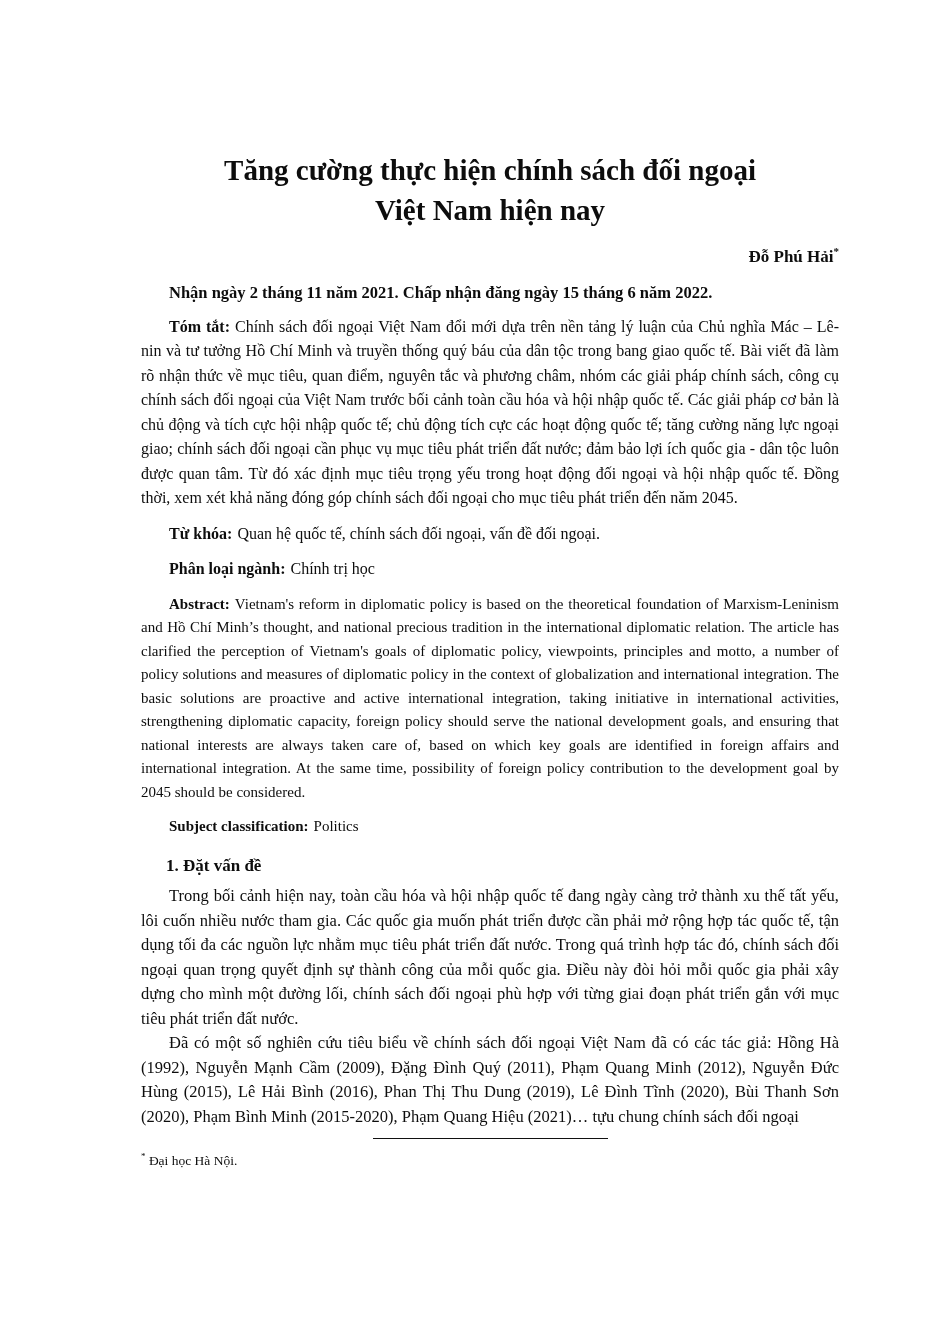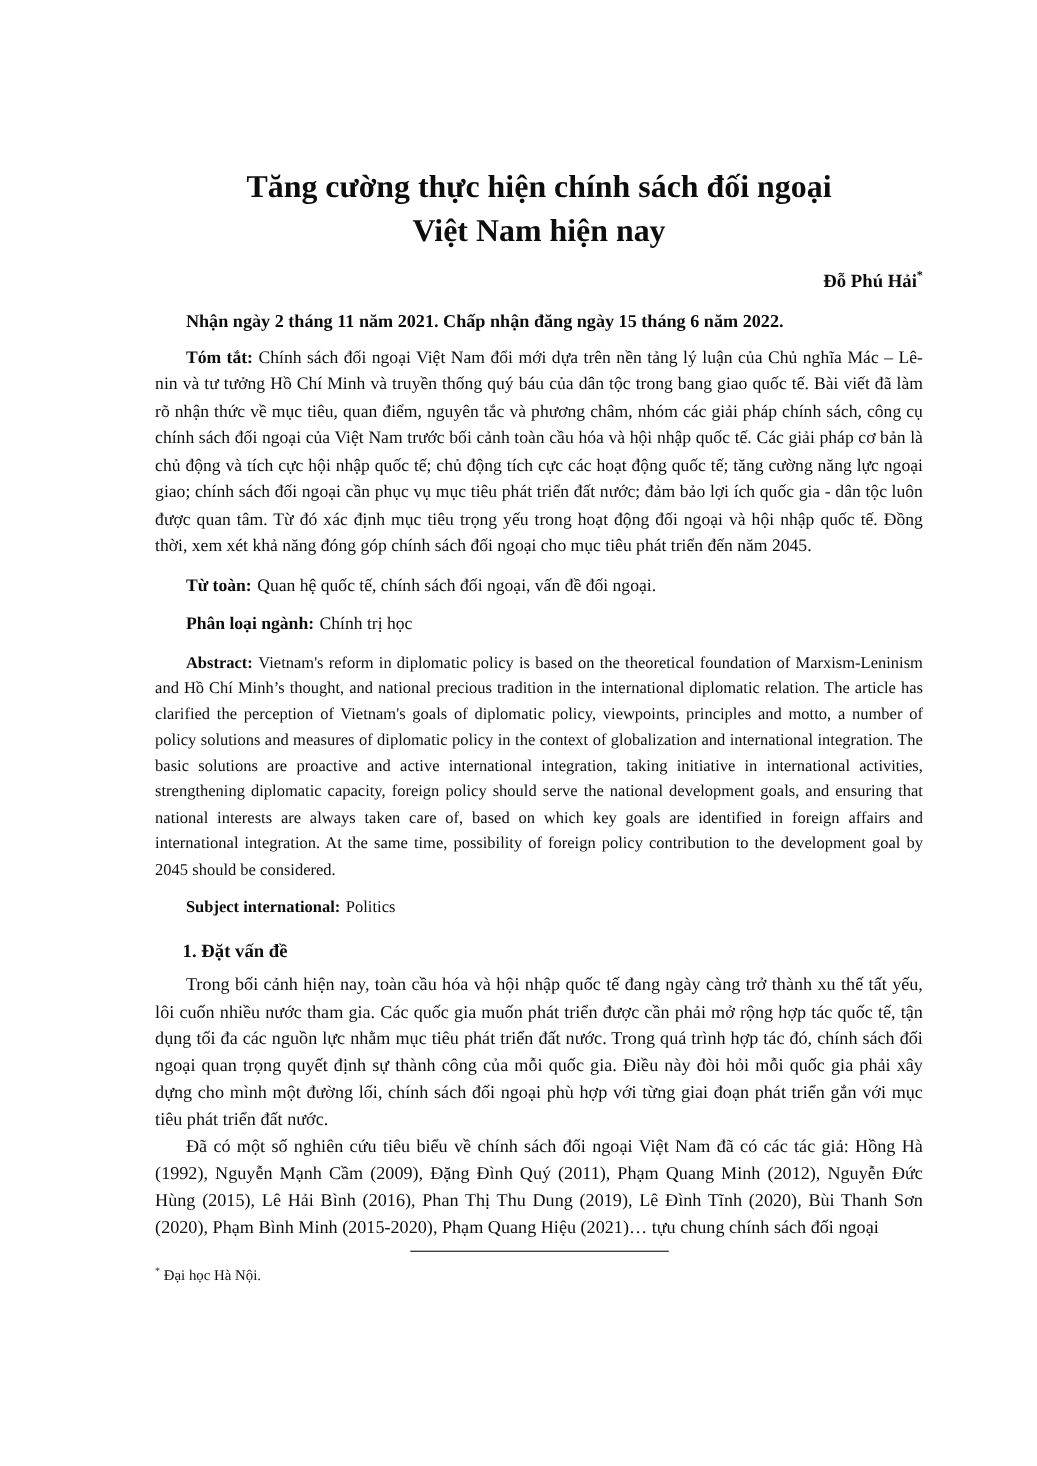--- a/index.html
+++ b/index.html
@@ -122,28 +122,28 @@
 <div class="page">
 
   <h1 class="title"><span>Tăng cường thực hiện chính sách đối ngoại</span><br><span>Việt Nam hiện nay</span></h1>
 
   <div class="author-line"><span>Đỗ Phú Hải</span><sup>*</sup></div>
 
   <div class="dateline">Nhận ngày 2 tháng 11 năm 2021. Chấp nhận đăng ngày 15 tháng 6 năm 2022.</div>
 
   <p class="vn"><span class="label">Tóm tắt:</span><span>Chính sách đối ngoại Việt Nam đổi mới dựa trên nền tảng lý luận của Chủ nghĩa Mác – Lê-nin và tư tưởng Hồ Chí Minh và truyền thống quý báu của dân tộc trong bang giao quốc tế. Bài viết đã làm rõ nhận thức về mục tiêu, quan điểm, nguyên tắc và phương châm, nhóm các giải pháp chính sách, công cụ chính sách đối ngoại của Việt Nam trước bối cảnh toàn cầu hóa và hội nhập quốc tế. Các giải pháp cơ bản là chủ động và tích cực hội nhập quốc tế; chủ động tích cực các hoạt động quốc tế; tăng cường năng lực ngoại giao; chính sách đối ngoại cần phục vụ mục tiêu phát triển đất nước; đảm bảo lợi ích quốc gia - dân tộc luôn được quan tâm. Từ đó xác định mục tiêu trọng yếu trong hoạt động đối ngoại và hội nhập quốc tế. Đồng thời, xem xét khả năng đóng góp chính sách đối ngoại cho mục tiêu phát triển đến năm 2045.</span></p>
 
-  <p class="meta-vn"><span class="label">Từ toàn:</span><span>Quan hệ quốc tế, chính sách đối ngoại, vấn đề đối ngoại.</span></p>
+  <p class="meta-vn"><span class="label">Từ khóa:</span><span>Quan hệ quốc tế, chính sách đối ngoại, vấn đề đối ngoại.</span></p>
 
   <p class="meta-vn"><span class="label">Phân loại ngành:</span><span>Chính trị học</span></p>
 
   <p class="en"><span class="label">Abstract:</span><span>Vietnam's reform in diplomatic policy is based on the theoretical foundation of Marxism-Leninism and Hồ Chí Minh’s thought, and national precious tradition in the international diplomatic relation. The article has clarified the perception of Vietnam's goals of diplomatic policy, viewpoints, principles and motto, a number of policy solutions and measures of diplomatic policy in the context of globalization and international integration. The basic solutions are proactive and active international integration, taking initiative in international activities, strengthening diplomatic capacity, foreign policy should serve the national development goals, and ensuring that national interests are always taken care of, based on which key goals are identified in foreign affairs and international integration. At the same time, possibility of foreign policy contribution to the development goal by 2045 should be considered.</span></p>
 
 
-  <p class="meta-en"><span class="label">Subject international:</span><span>Politics</span></p>
+  <p class="meta-en"><span class="label">Subject classification:</span><span>Politics</span></p>
 
   <h2 class="section-heading">1. Đặt vấn đề</h2>
 
   <p class="body-vn">Trong bối cảnh hiện nay, toàn cầu hóa và hội nhập quốc tế đang ngày càng trở thành xu thế tất yếu, lôi cuốn nhiều nước tham gia. Các quốc gia muốn phát triển được cần phải mở rộng hợp tác quốc tế, tận dụng tối đa các nguồn lực nhằm mục tiêu phát triển đất nước. Trong quá trình hợp tác đó, chính sách đối ngoại quan trọng quyết định sự thành công của mỗi quốc gia. Điều này đòi hỏi mỗi quốc gia phải xây dựng cho mình một đường lối, chính sách đối ngoại phù hợp với từng giai đoạn phát triển gắn với mục tiêu phát triển đất nước.</p>
 
   <p class="body-vn">Đã có một số nghiên cứu tiêu biểu về chính sách đối ngoại Việt Nam đã có các tác giả: Hồng Hà (1992), Nguyễn Mạnh Cầm (2009), Đặng Đình Quý (2011), Phạm Quang Minh (2012), Nguyễn Đức Hùng (2015), Lê Hải Bình (2016), Phan Thị Thu Dung (2019), Lê Đình Tĩnh (2020), Bùi Thanh Sơn (2020), Phạm Bình Minh (2015-2020), Phạm Quang Hiệu (2021)… tựu chung chính sách đối ngoại</p>
 
   <hr class="footnote-rule">
 
   <div class="footnote">

